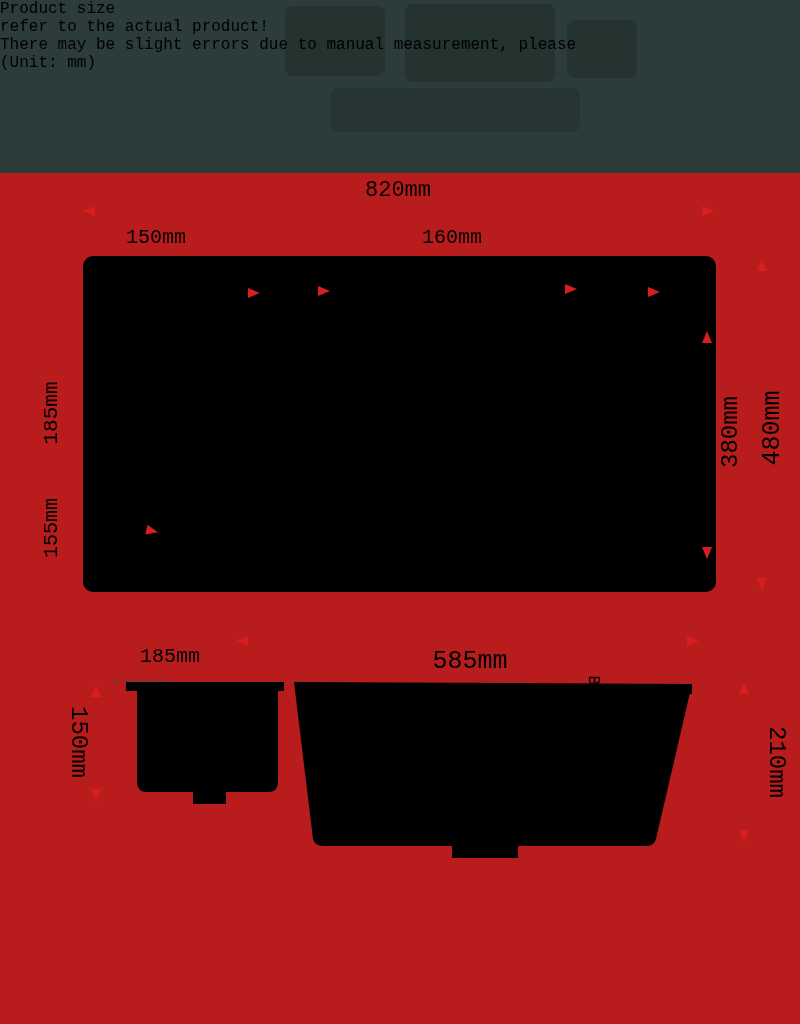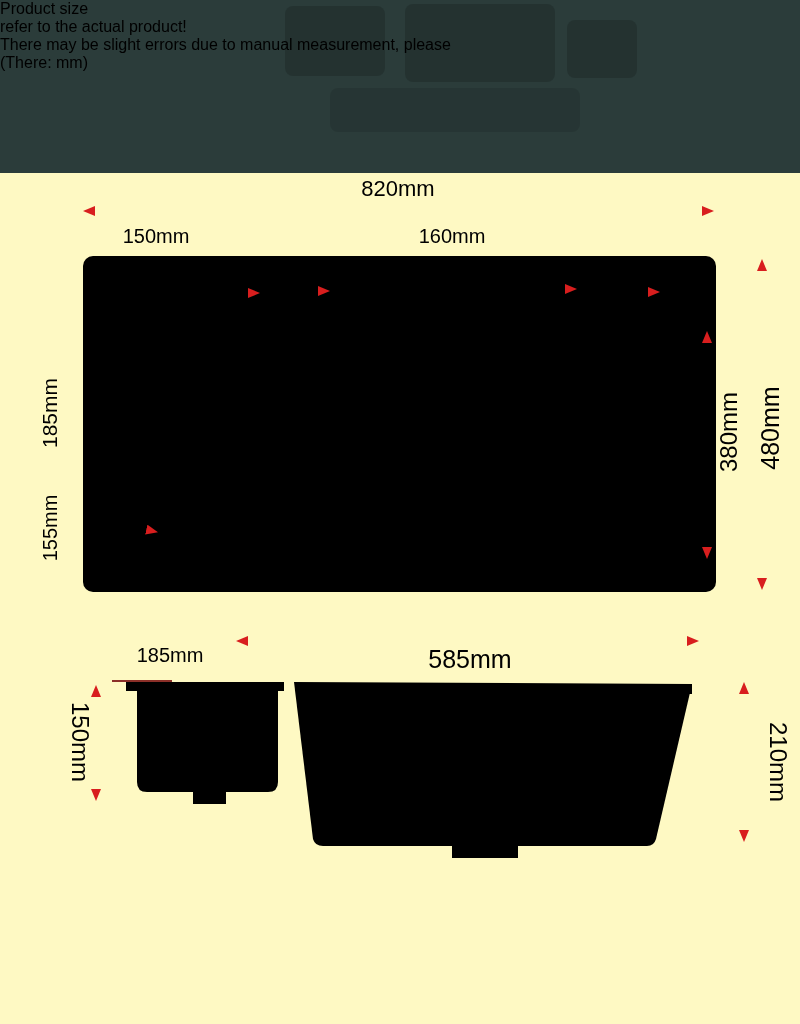--- a/index.html
+++ b/index.html
@@ -1,17 +1,17 @@
 <!DOCTYPE html>
 <html style="--header_bg: #2b3c3a; --accent_red: #d81e1e; --model_red: #c9202a; --construction_line: #a03a32;"><head>
 <meta charset="utf-8">
 <style>
   html,body{margin:0;padding:0;background:#fff;}
-  .stage{position:relative;width:800px;height:1024px;background:#fef9c3;overflow:hidden;
-         font-family:Liberation Sans, sans-serif;}
+  .stage{position:relative;width:800px;height:1024px;background:#b91c1c;overflow:hidden;
+         font-family:Liberation Mono, monospace;}
   
   .hdr{position:absolute;left:0;top:0;width:800px;height:173px;
        background:var(--header_bg,#2b3c3a);}
   .wm{position:absolute;background:rgba(0,0,0,.16);border-radius:8px;}
   .model-card{position:absolute;left:18px;top:16px;width:170px;height:141px;
 ">      background:#fff;border-radius:16px;display:flex;align-items:flex-end;justify-content:center;}
   .model-num{font-size:54px;font-weight:800;color:var(--model_red,#c9202a);line-height:1;
              padding-bottom:10px;letter-spacing:1px;}
   .title{position:absolute;left:0;top:26px;width:800px;text-align:center;color:#fff;
          font-size:40px;font-weight:800;letter-spacing:1px;}
@@ -54,21 +54,21 @@
   <div class="hdr">
     <div class="wm" style="left:285px;top:6px;width:100px;height:70px"></div>
     <div class="wm" style="left:405px;top:4px;width:150px;height:78px"></div>
     <div class="wm" style="left:567px;top:20px;width:70px;height:58px"></div>
     <div class="wm" style="left:330px;top:88px;width:250px;height:44px;background:rgba(0,0,0,.10)"></div>
     <div class="title">Product size</div>
     <div class="disc">
       <div>refer to the actual product!</div>
       <div>There may be slight errors due to manual measurement, please</div>
     </div>
-    <div class="unit">(There: mm)</div>
+    <div class="unit">(Unit: mm)</div>
   </div>
 
   
   <svg width="800" height="1024" viewBox="0 0 800 1024">
     <defs>
       <marker id="ae" markerUnits="userSpaceOnUse" markerWidth="14" markerHeight="12" refX="11" refY="5" orient="auto">
         <path d="M0,0 L12,5 L0,10 z" fill="var(--accent_red,#d81e1e)"></path>
       </marker>
       <marker id="as" markerUnits="userSpaceOnUse" markerWidth="14" markerHeight="12" refX="11" refY="5" orient="auto-start-reverse">
         <path d="M0,0 L12,5 L0,10 z" fill="var(--accent_red,#d81e1e)"></path>

